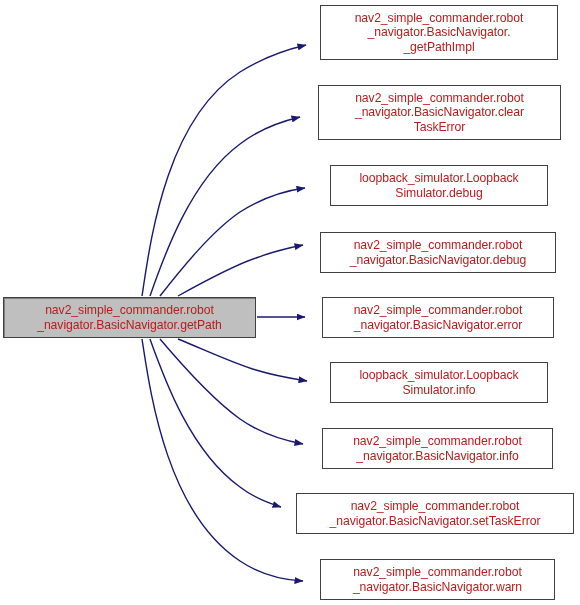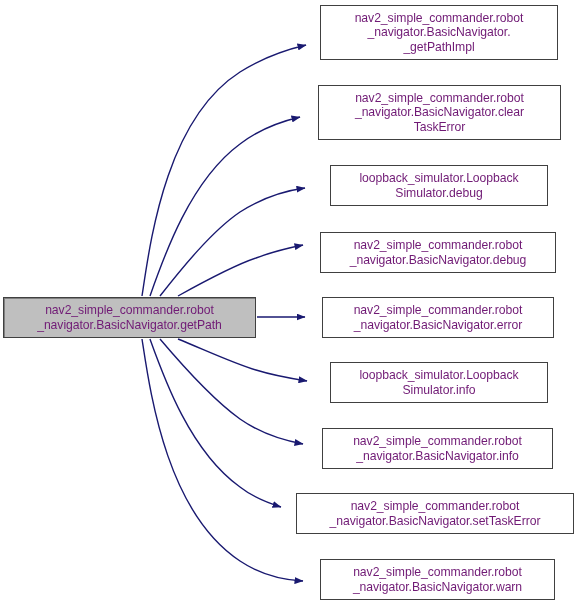--- a/index.html
+++ b/index.html
@@ -26,21 +26,21 @@
   }
   .node {
     position: absolute;
     box-sizing: border-box;
     display: flex;
     align-items: center;
     justify-content: center;
     text-align: center;
     font-size: 12.2px;
     line-height: 14.6px;
-    color: #701a75;
+    color: #b91c1c;
     white-space: pre-line;
     letter-spacing: -0.05px;
   }
   .node-callee {
     background: #ffffff;
     border: 1px solid #404040;
   }
   .node-root {
     background: #bfbfbf;
     border: 1px solid #404040;

